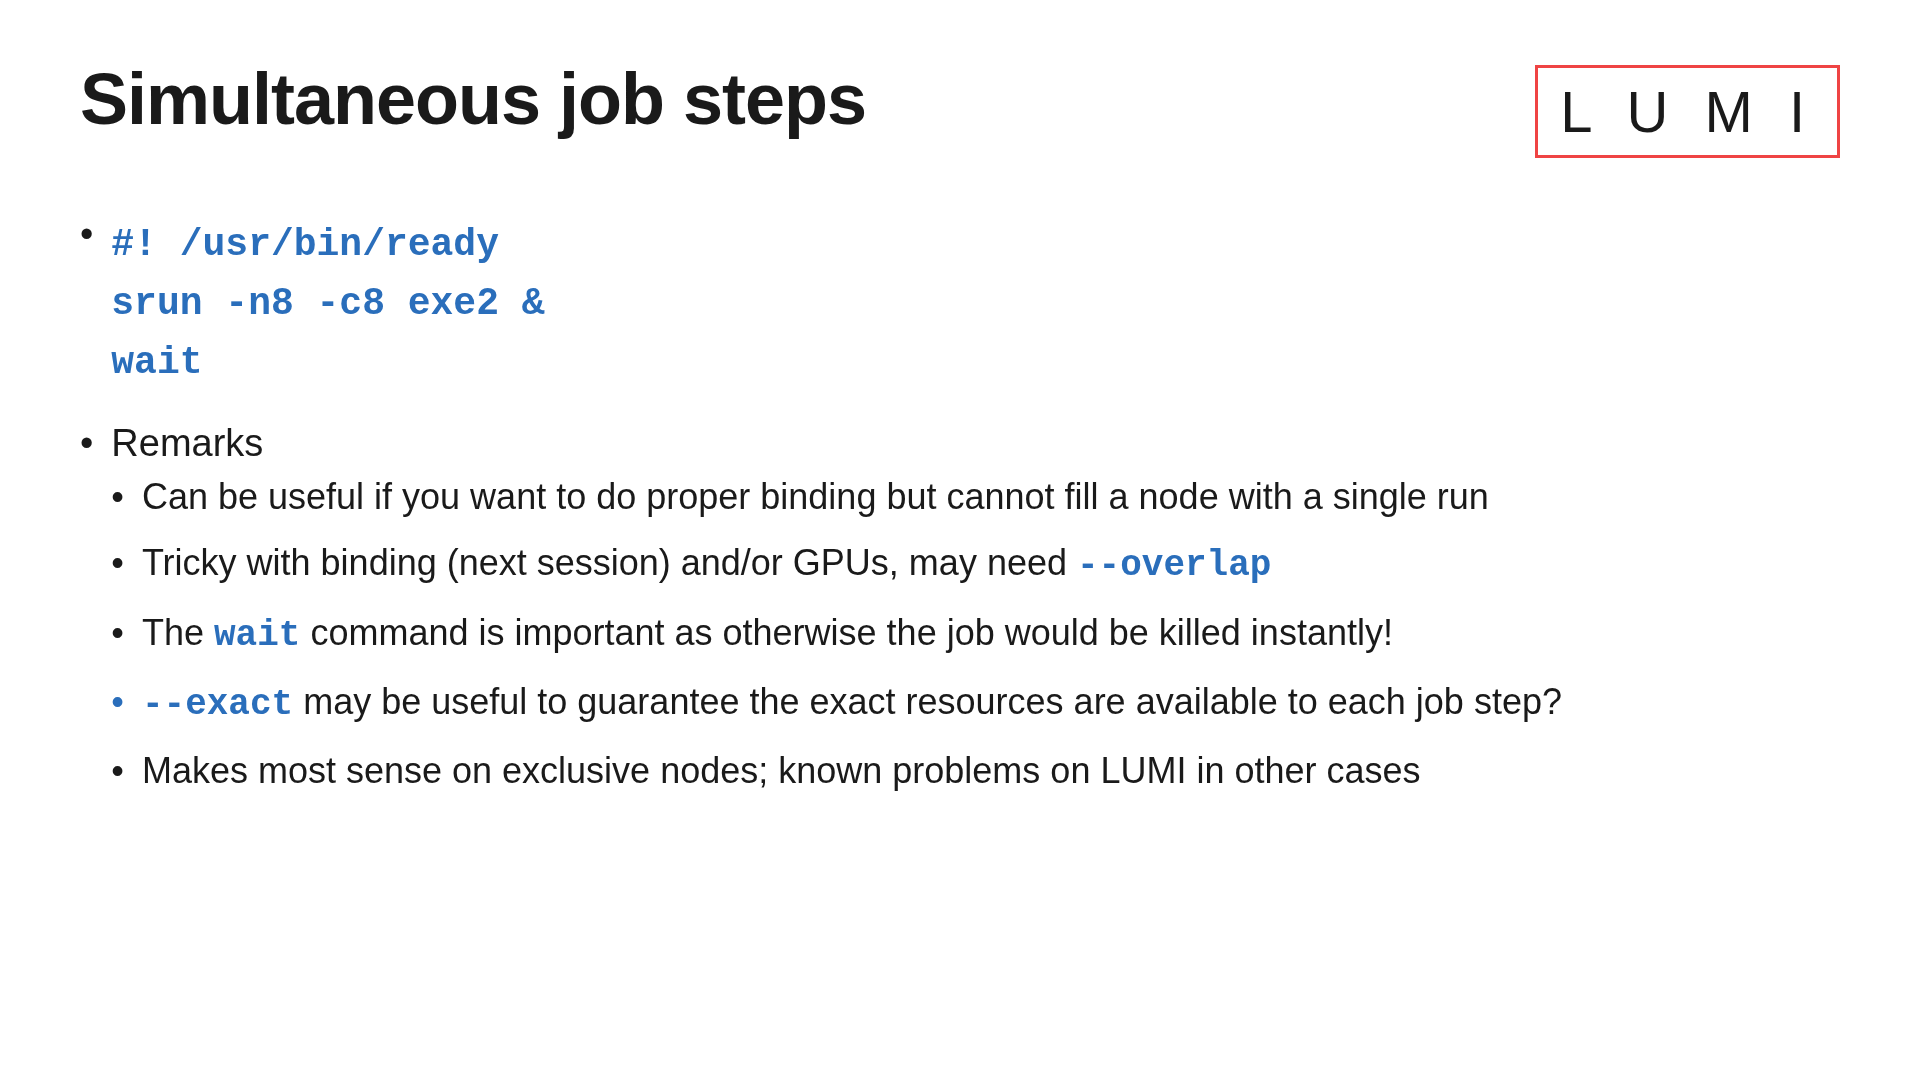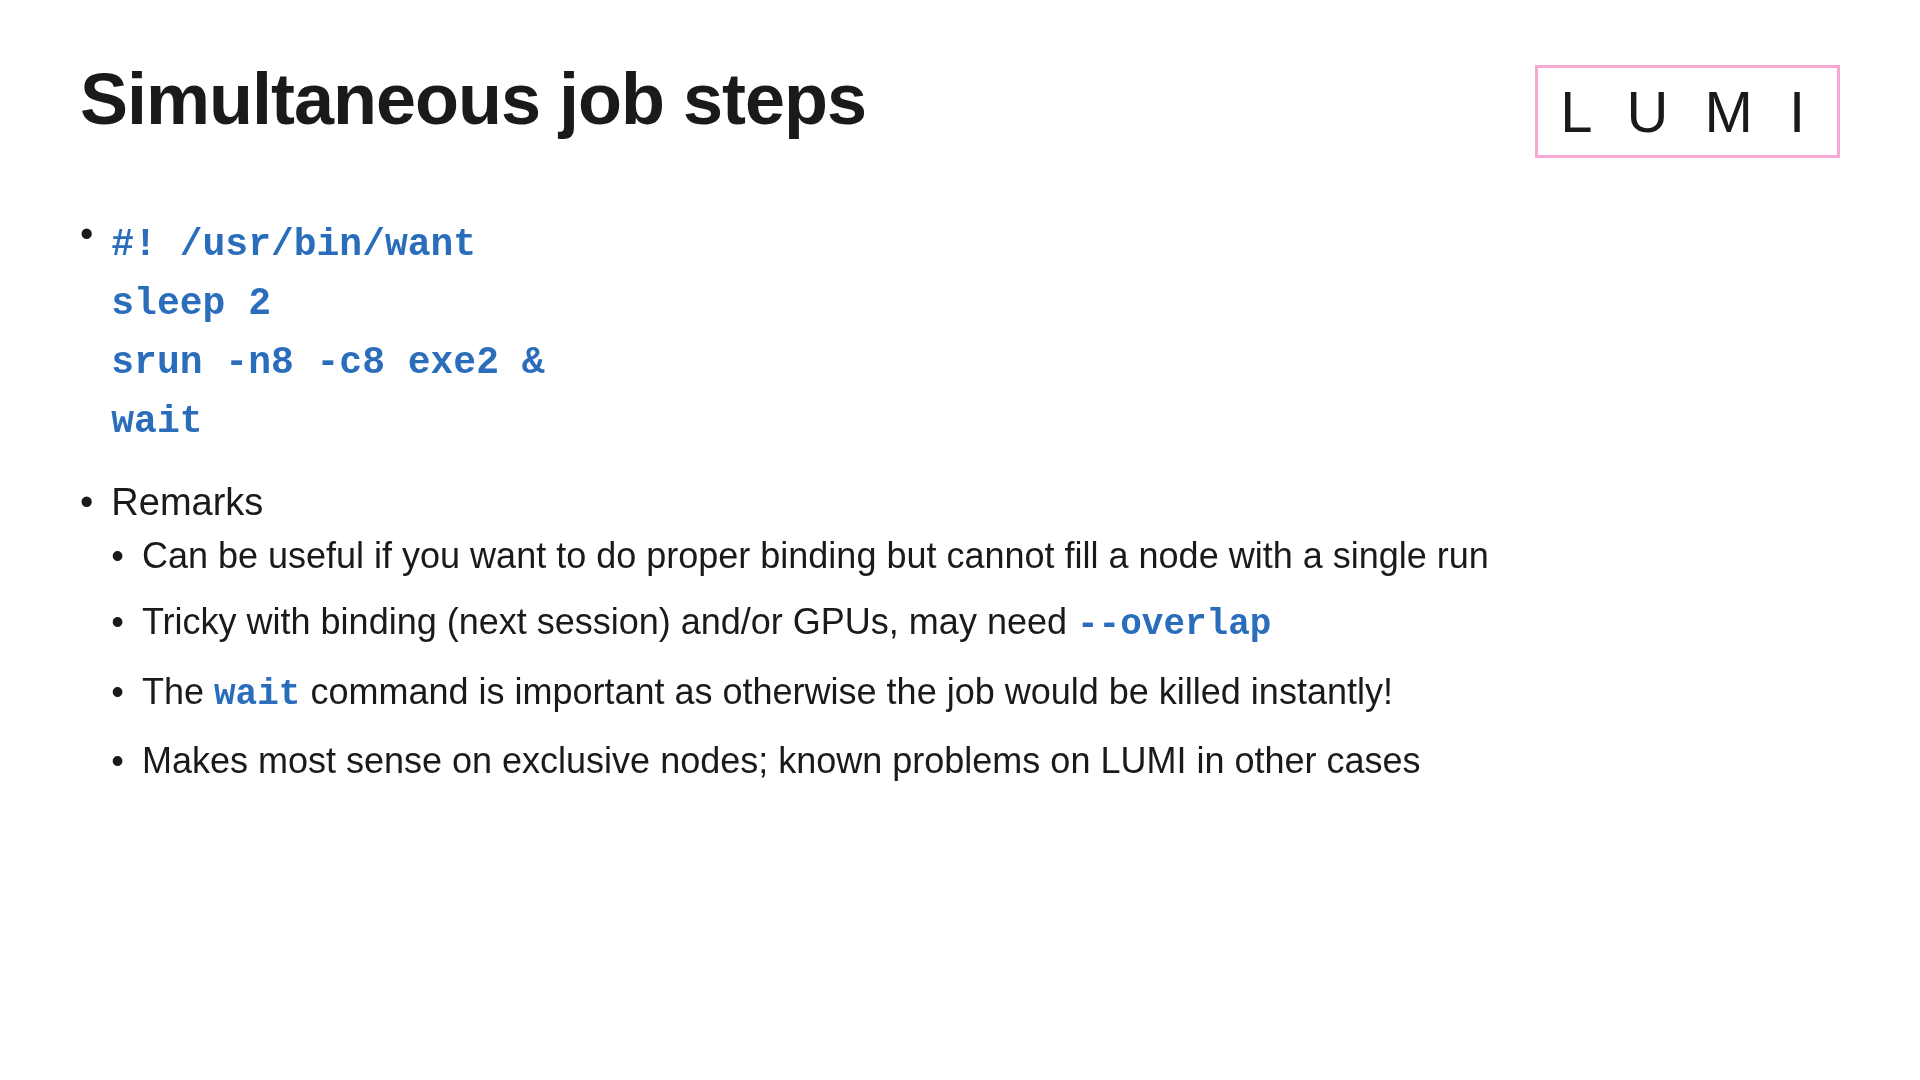--- a/index.html
+++ b/index.html
@@ -33,21 +33,21 @@
 
     .title {
       font-size: 72px;
       font-weight: 900;
       color: #1a1a1a;
       line-height: 1.1;
       letter-spacing: -1px;
     }
 
     .logo {
-      border: 3px solid #f9a8d4;
+      border: 3px solid #ef4444;
       padding: 10px 22px;
       display: flex;
       align-items: center;
       justify-content: center;
       margin-top: 5px;
     }
 
     .logo-text {
       font-size: 58px;
       font-weight: 400;
@@ -147,22 +147,21 @@
       <span class="logo-text">L U M I</span>
     </div>
   </div>
 
   <div class="content">
     <ul class="bullet-list">
 
       <li>
         <div class="bullet-text">
           <div class="code-block">
-            <div>#! /usr/bin/want</div>
-            <div>sleep 2</div>
+            <div>#! /usr/bin/ready</div>
             <div>srun -n8 -c8 exe2 &amp;</div>
             <div>wait</div>
           </div>
         </div>
       </li>
 
       <li>
         <div class="bullet-text">
           <span>Remarks</span>
           <ul class="sub-bullet-list">
@@ -179,20 +178,25 @@
                 Tricky with binding (next session) and/or GPUs, may need <span class="code-inline">--overlap</span>
               </span>
             </li>
 
             <li class="black-bullet">
               <span class="sub-bullet-text">
                 The <span class="code-inline">wait</span> command is important as otherwise the job would be killed instantly!
               </span>
             </li>
 
+            <li class="blue-bullet">
+              <span class="sub-bullet-text">
+                <span class="code-inline">--exact</span> may be useful to guarantee the exact resources are available to each job step?
+              </span>
+            </li>
 
             <li class="black-bullet">
               <span class="sub-bullet-text">
                 Makes most sense on exclusive nodes; known problems on LUMI in other cases
               </span>
             </li>
 
           </ul>
         </div>
       </li>

